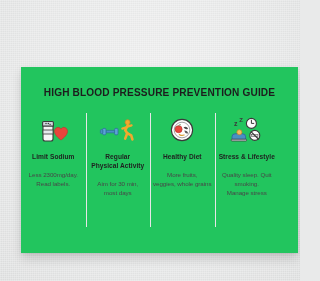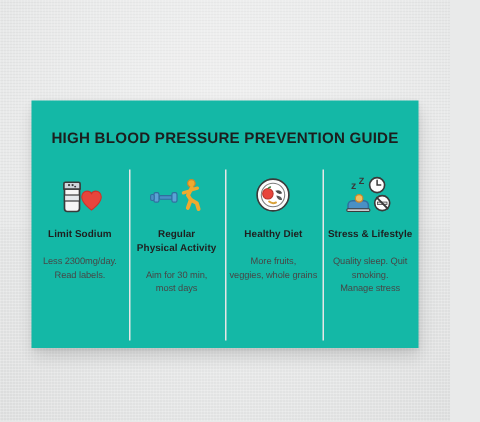--- a/index.html
+++ b/index.html
@@ -29,26 +29,27 @@
       repeating-linear-gradient(0deg, rgba(255,255,255,0.35) 0 1px, rgba(0,0,0,0.012) 1px 2px),
       repeating-linear-gradient(90deg, rgba(255,255,255,0.30) 0 1px, rgba(0,0,0,0.010) 1px 2px);
     opacity: .55;
   }
 
   #card {
     position: absolute;
     left: 21px;
     top: 67px;
     width: 258px;
-    height: 165px;
-    background: #14b8a6;
+    height: 186px;
+    background: #22c55e;
     box-shadow:
       0 6px 10px rgba(0,0,0,0.10),
       0 1px 3px rgba(0,0,0,0.07),
       2px 4px 14px rgba(0,0,0,0.05);
+    padding-left: 19px;
   }
 
   #card-title {
     position: absolute;
     left: 0;
     right: 0;
     top: 20px;
     text-align: center;
     font-size: 10.1px;
     font-weight: bold;

